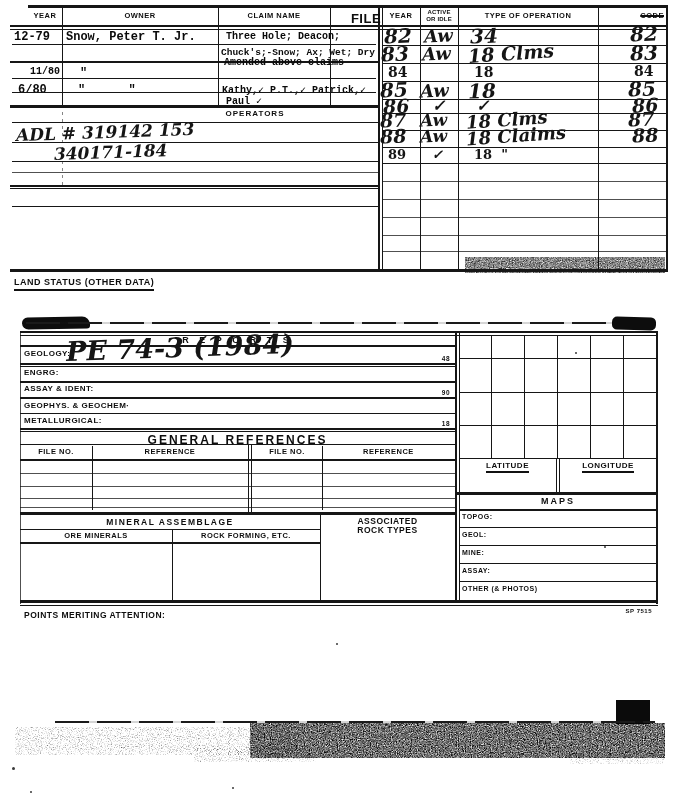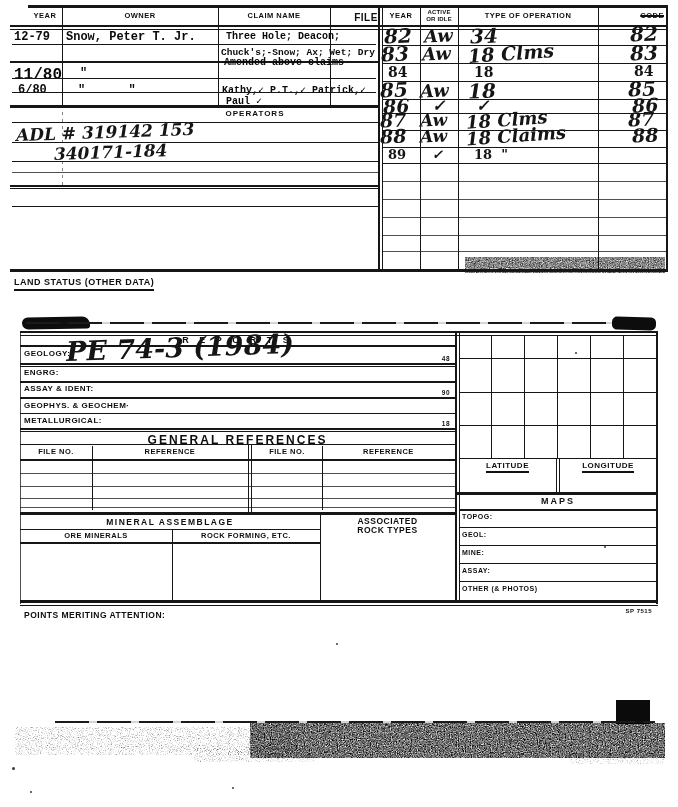--- a/index.html
+++ b/index.html
@@ -56,37 +56,37 @@
   <div class="vl" style="left:382px;top:5px;height:267px"></div>
 
   <div class="vl" style="left:420px;top:8px;height:261px"></div>
   <div class="vl" style="left:458px;top:8px;height:261px"></div>
   <div class="vl" style="left:598px;top:8px;height:261px"></div>
   <div class="vl" style="left:666px;top:5px;height:267px;width:2px"></div>
 
   <div class="lbl ctr" style="left:28px;top:12px;width:34px;font-size:7.5px">YEAR</div>
   <div class="lbl ctr" style="left:62px;top:12px;width:156px;font-size:7.5px">OWNER</div>
   <div class="lbl ctr" style="left:218px;top:12px;width:112px;font-size:7.5px">CLAIM NAME</div>
-  <div class="lbl ctr" style="left:330px;top:12px;width:72px;font-size:10px">FILE</div>
+  <div class="lbl ctr" style="left:330px;top:12px;width:72px;font-size:13px">FILE</div>
 
   <div class="lbl ctr" style="left:382px;top:12px;width:38px;font-size:7.5px">YEAR</div>
   <div class="lbl ctr" style="left:420px;top:9px;width:38px;font-size:6px;letter-spacing:.2px">ACTIVE
 OR IDLE</div>
   <div class="lbl ctr" style="left:458px;top:12px;width:140px;font-size:7.5px">TYPE OF OPERATION</div>
   <div class="lbl ctr strike" style="left:598px;top:12px;width:66px;font-size:7.5px">CODE</div>
 
   <div class="type" style="left:14px;top:30px;font-size:12px">12-79</div>
   <div class="type" style="left:66px;top:30px;font-size:12px">Snow, Peter T. Jr.</div>
   <div class="type" style="left:226px;top:31px;font-size:10px">Three Hole; Deacon;</div>
   <div class="hl" style="left:12px;top:44px;width:364px"></div>
 
   <div class="type" style="left:221px;top:47px;font-size:9.5px">Chuck's;-Snow; Ax; Wet; Dry</div>
   <div class="hl" style="left:10px;top:61px;width:368px;height:2px"></div>
 
-  <div class="type" style="left:14px;top:66px;font-size:16px">11/80</div>
+  <div class="type" style="left:30px;top:66px;font-size:10px">11/80</div>
   <div class="type" style="left:80px;top:66px;font-size:12px">"</div>
   <div class="type" style="left:224px;top:57px;font-size:10px">Amended above claims</div>
   <div class="hl" style="left:12px;top:78px;width:364px"></div>
 
   <div class="type" style="left:18px;top:83px;font-size:12px">6/80</div>
   <div class="type" style="left:78px;top:83px;font-size:12px">"      "</div>
   <div class="type" style="left:222px;top:84px;font-size:10px">Kathy,✓ P.T.,✓ Patrick,✓</div>
   <div class="hl" style="left:12px;top:92px;width:364px"></div>
 
   <div class="type" style="left:226px;top:95px;font-size:10px">Paul ✓</div>

